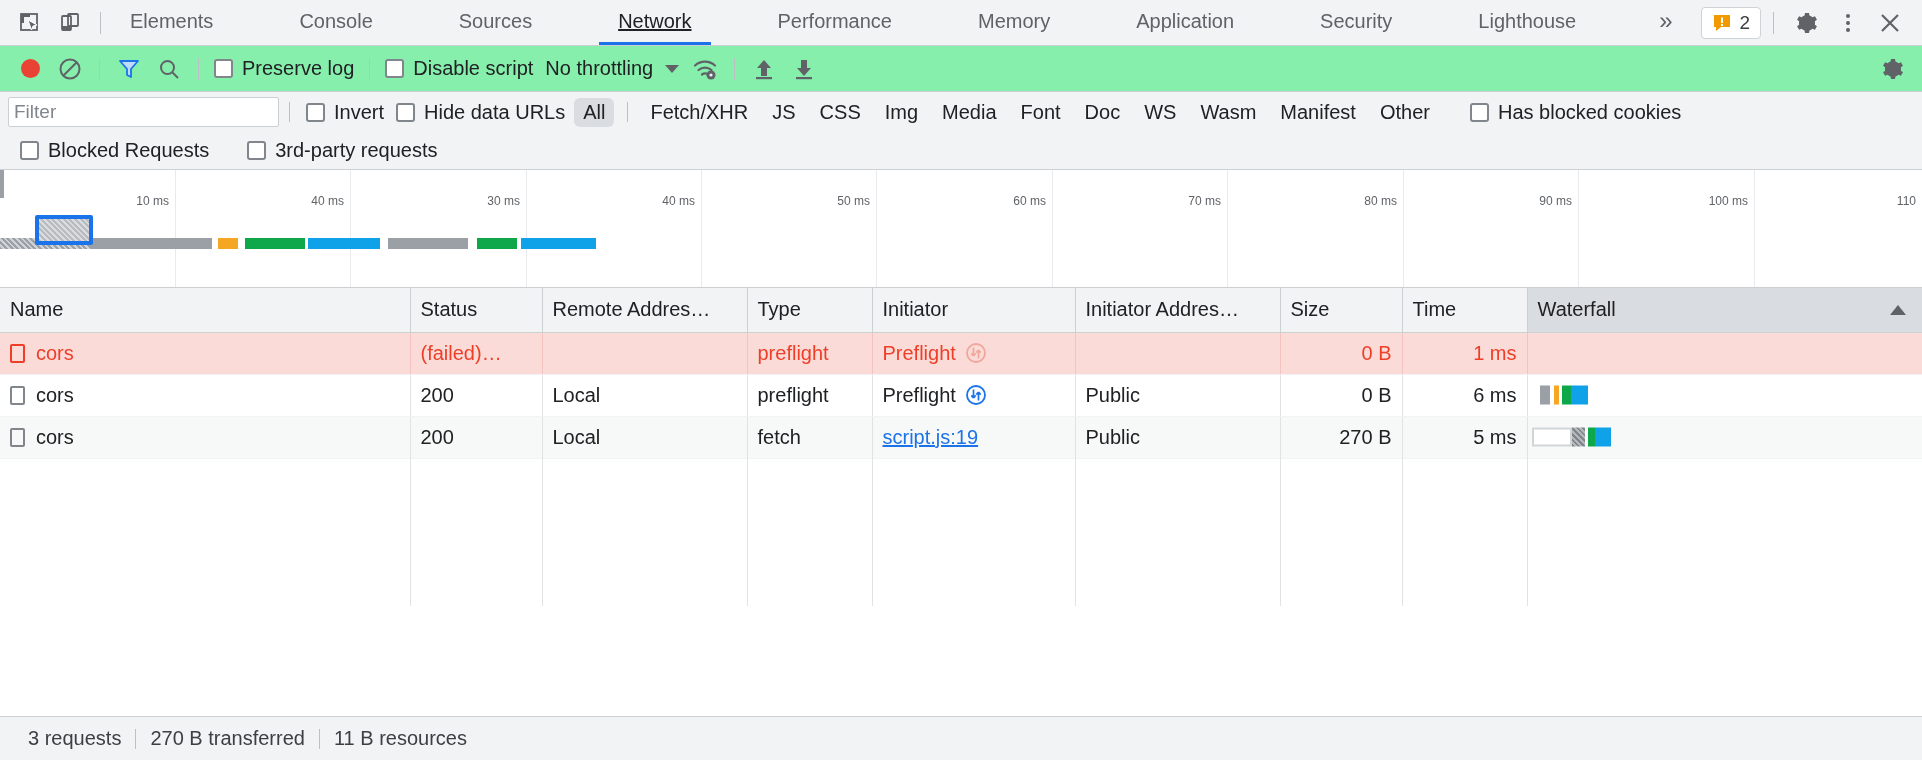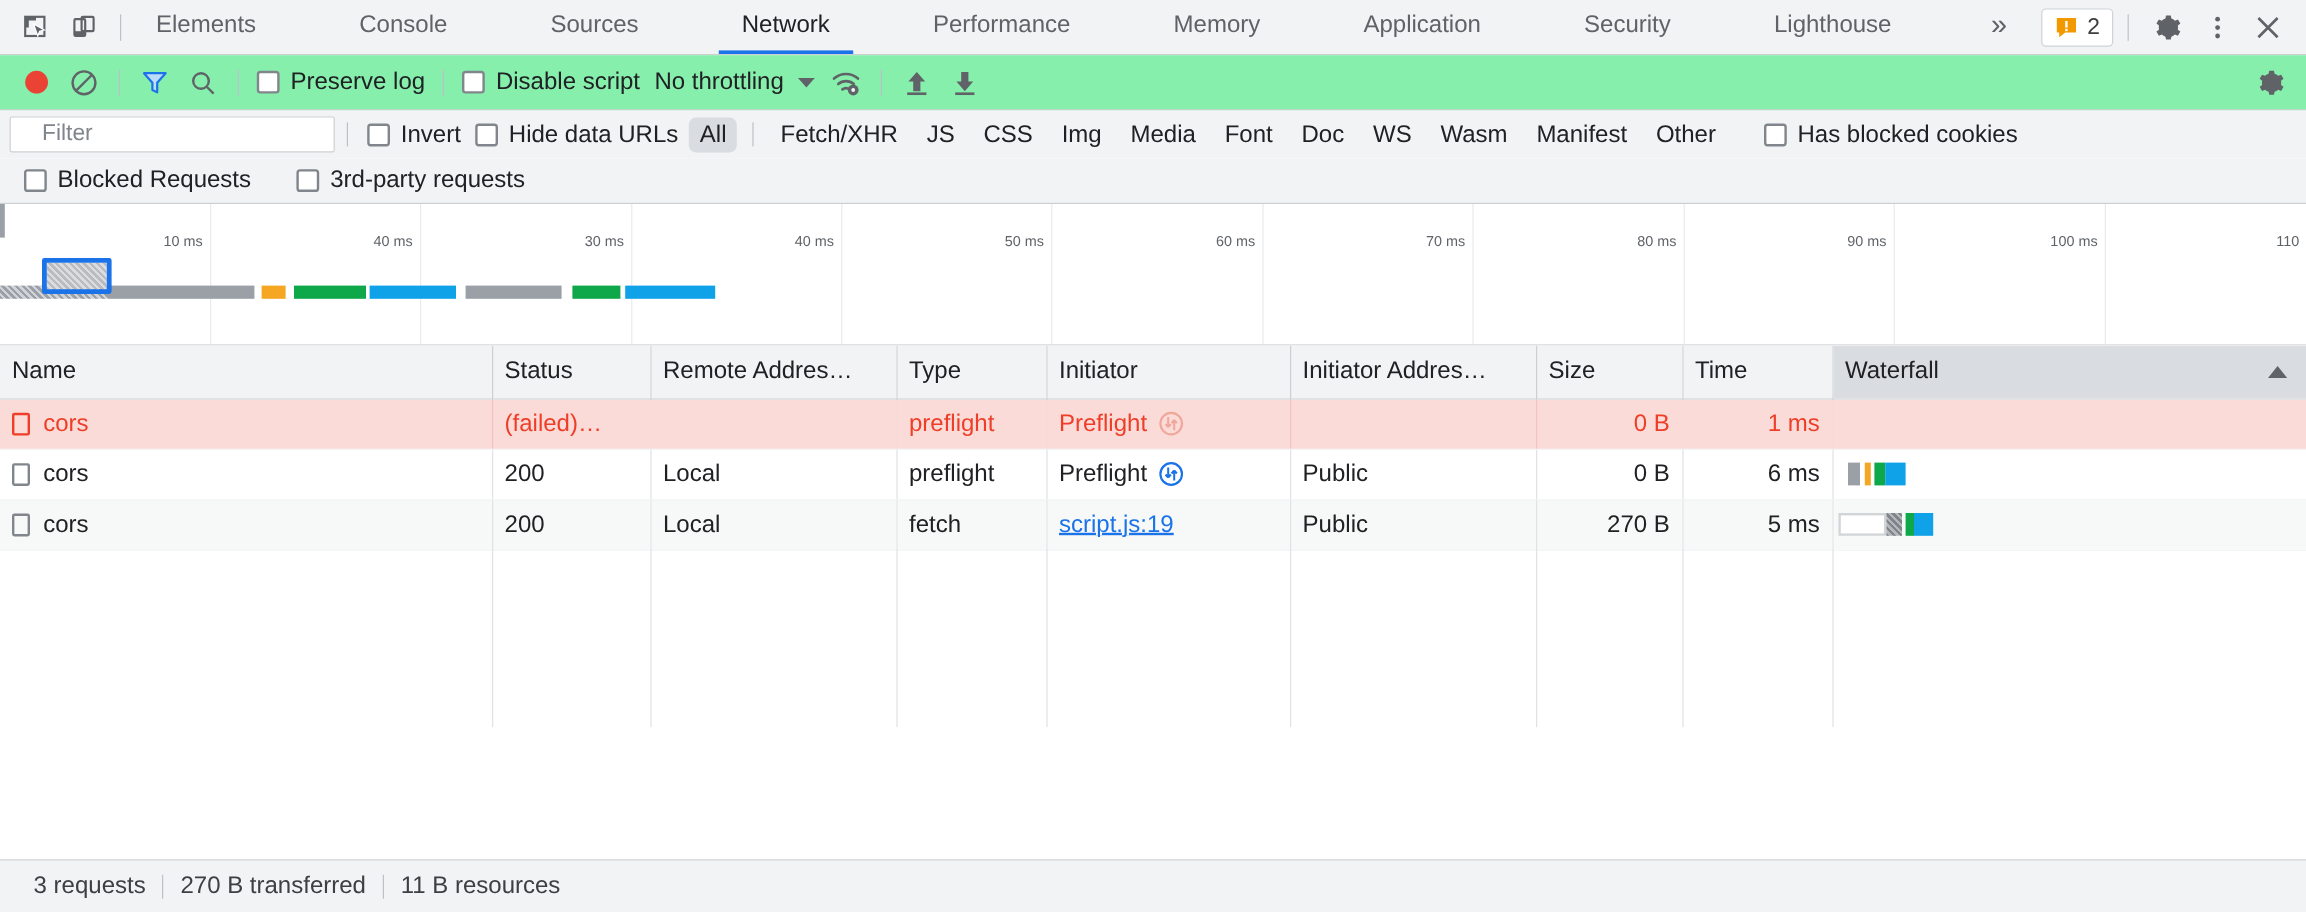--- a/index.html
+++ b/index.html
@@ -22,21 +22,21 @@
     width: 40px; height: 40px; display:flex; align-items:center; justify-content:center;
     border-radius: 3px; cursor: pointer;
   }
   .vsep { width:1px; height:22px; background:#bdc1c6; margin: 0 10px; }
   .tabs { display:flex; align-items:center; height:100%; flex:1;gap:48px; }
   .tab {
     padding: 0 19px; height: 100%; display:flex; align-items:center;
     font-size: 20px; color:#5f6368; cursor:pointer; white-space:nowrap;
     border-bottom: 3px solid transparent;
   }
-  .tab.active { color:#202124; border-bottom-color:#1a73e8; }
+  .tab.active { color:#202124; border-bottom-color:#1a73e8;text-decoration:underline; }
   .tab.more { font-size:24px; color:#5f6368; padding:0 16px; }
   .tabbar-right { display:flex; align-items:center; padding-right:12px; gap:2px; }
   .warn-badge {
     display:flex; align-items:center; gap:7px; height:32px; padding:0 10px;
     border:1px solid #d0d3d6; border-radius:4px; background:#fff; cursor:pointer;
   }
   .warn-badge .cnt { font-size:19px; color:#3c4043; }
 
   
   .toolbar {
@@ -58,21 +58,21 @@
   .caret { width:0;height:0;border-left:7px solid transparent;border-right:7px solid transparent;border-top:8px solid #5f6368; }
   .toolbar-spacer { flex:1; }
 
   
   .filterbar {
     height: 40px; min-height:40px; display:flex; align-items:center;
     background:#f1f3f4; padding: 0 8px; gap: 0;
   }
   .filter-input {
     width: 271px; height: 30px; border:1px solid #cdd0d3; border-radius:2px;
-    background:#fff; padding: 0 26px; font-size:19px; color:#4c1d95;
+    background:#fff; padding: 0 5px; font-size:19px; color:#4c1d95;
     font-family:"Liberation Sans", sans-serif;
   }
   .filter-input::placeholder { color:#80868b; }
   .fb-sep { width:1px; height:20px; background:#bdc1c6; margin:0 10px; }
   .types { display:flex; align-items:center; }
   .type-pill {
     font-size:20px; color:#202124; padding: 3px 9px; border-radius:6px;
     cursor:pointer; white-space:nowrap; margin: 0 3px;
   }
   .type-pill.sel { background:#d9dce0; }

